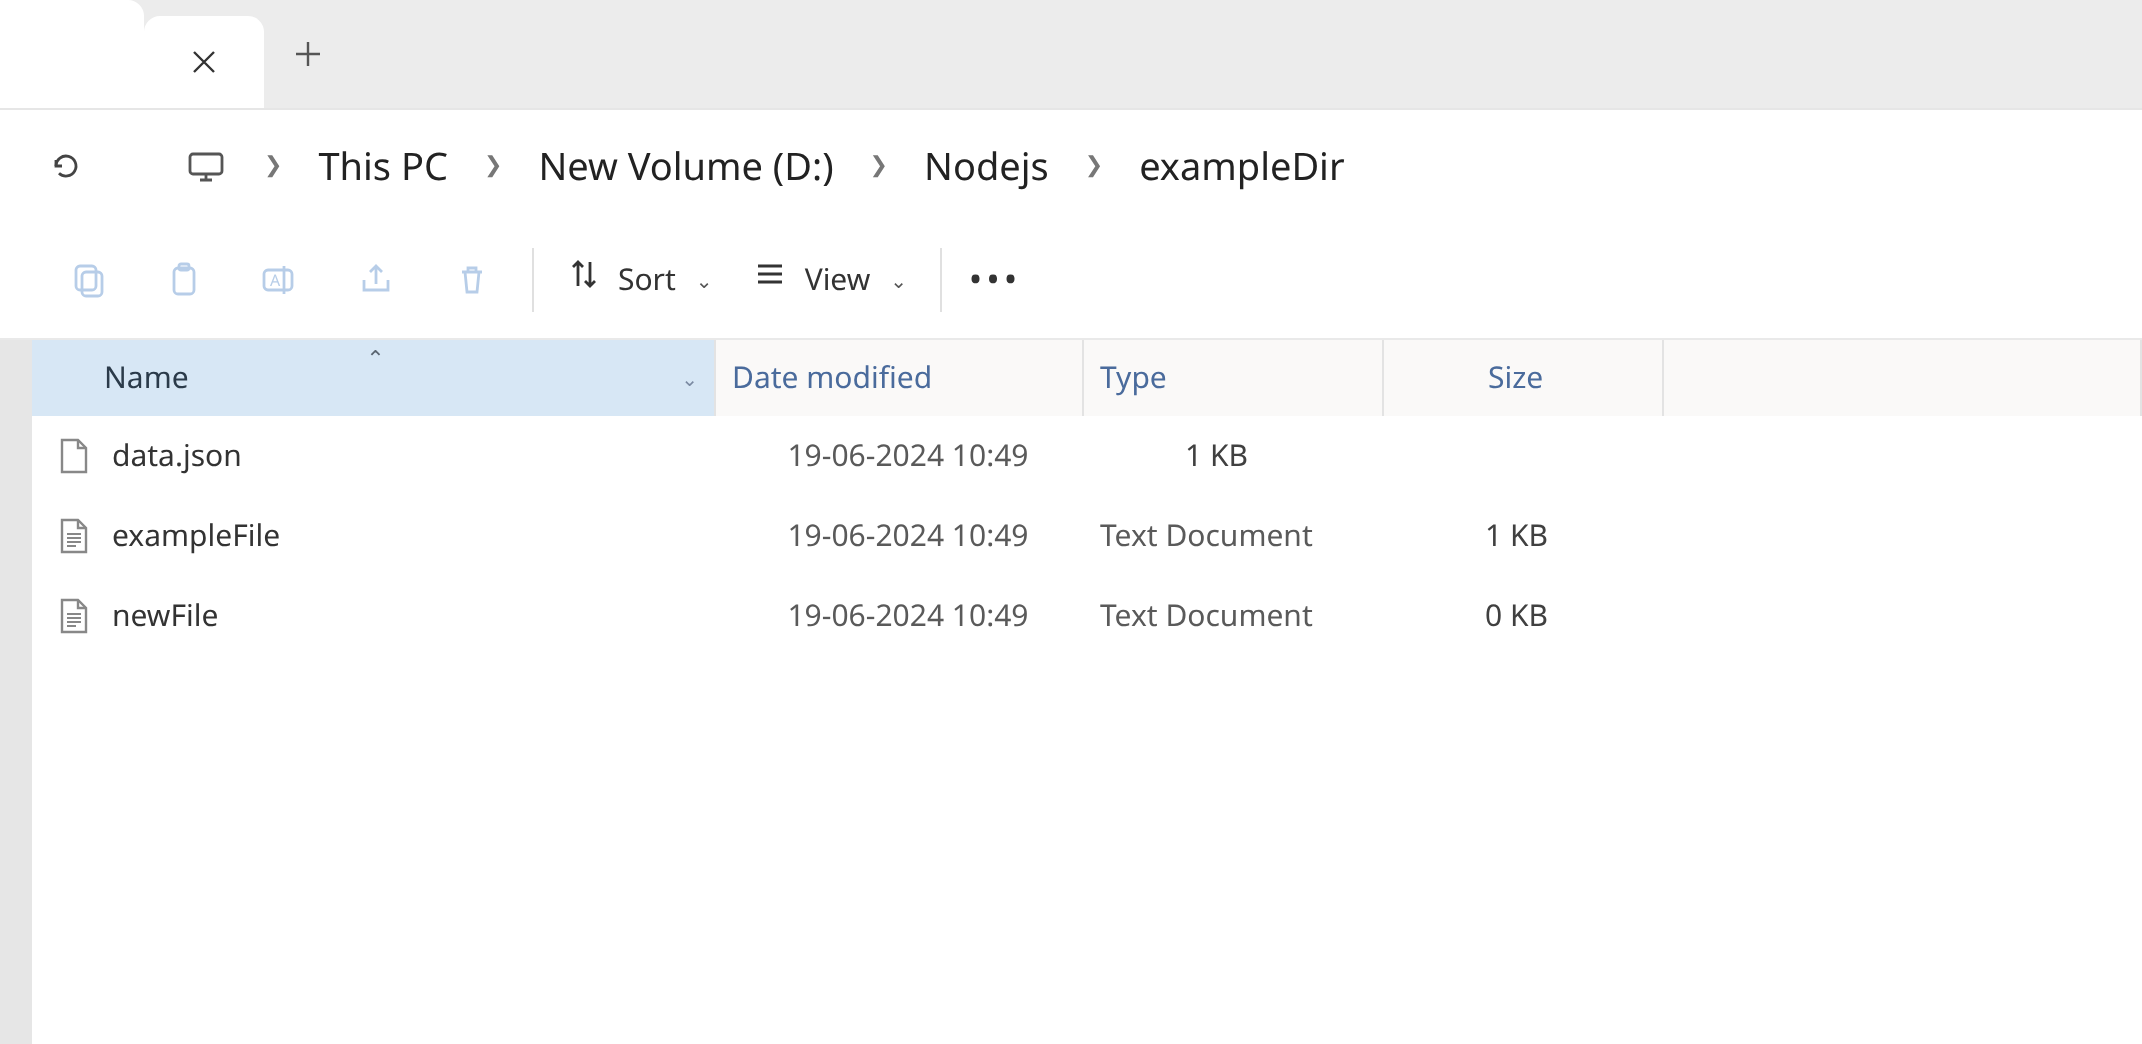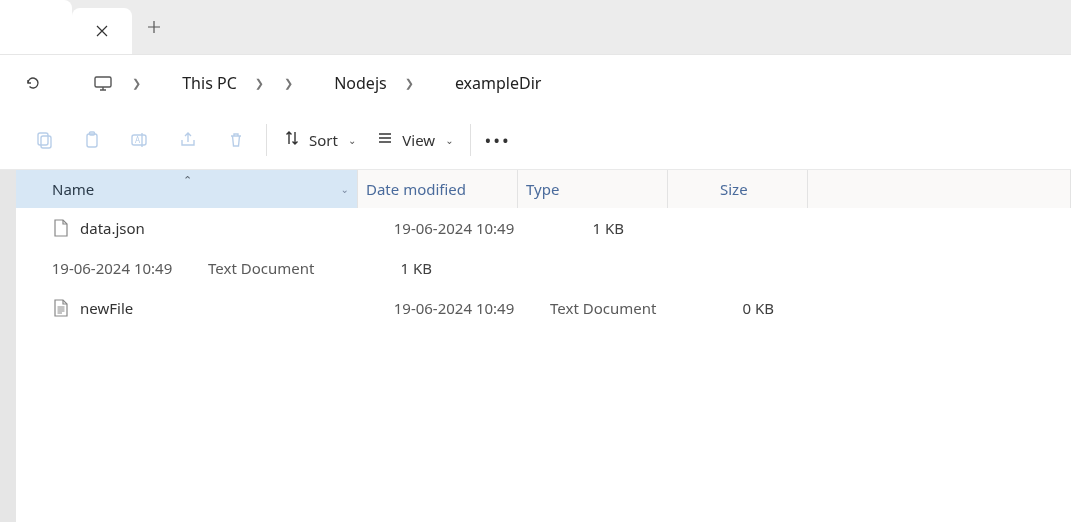--- a/index.html
+++ b/index.html
@@ -12,48 +12,48 @@
   .tab-active .close { width: 26px; height: 26px; display: flex; align-items: center; justify-content: center; color: #333; border-radius: 4px; }
   .tab-plus { width: 44px; display: flex; align-items: center; justify-content: center; color: #555; font-size: 18px; }
   .tabs-rest { flex: 1; }
 
   
   .address-row { height: 55px; display: flex; align-items: center; padding: 0 18px; gap: 10px; }
   .refresh { width: 30px; height: 30px; display: flex; align-items: center; justify-content: center; color: #444; border-radius: 4px; }
   .breadcrumb { flex: 1; height: 38px; margin-left: 22px; border-radius: 6px; display: flex; align-items: center; padding-left: 12px; gap: 4px; }
   .bc-icon { width: 22px; height: 22px; margin-right: 6px; color: #444; display: flex; align-items: center; justify-content: center; }
   .bc-chev { color: #777; font-size: 11px; padding: 0 8px; }
-  .bc-seg { color: #222; font-size: 16px; padding: 0 6px; cursor: pointer; margin-left: 23px; }
+  .bc-seg { color: #222; font-size: 19px; padding: 0 6px; cursor: pointer; }
 
   
   .toolbar { height: 60px; display: flex; align-items: center; padding-left: 20px; border-bottom: 1px solid #e9e9e9; }
   .tb-btn { width: 48px; height: 40px; display: flex; align-items: center; justify-content: center; color: #9fb8d8; border-radius: 4px; }
   .tb-btn.inactive svg { opacity: .55; }
   .tb-sep { width: 1px; height: 32px; background: #e0e0e0; margin: 0 6px; }
   .tb-labeled { display: flex; align-items: center; gap: 8px; padding: 0 10px; height: 40px; border-radius: 4px; color: #333; font-size: 15px; }
   .tb-labeled .chev { font-size: 10px; color: #555; margin-left: 2px; }
   .tb-more { width: 42px; height: 40px; display: flex; align-items: center; justify-content: center; color: #333; font-size: 18px; letter-spacing: 2px; }
 
   
   .content { flex: 1; display: flex; }
   .left-rail { width: 16px; background: #e6e6e6; }
   .main { flex: 1; }
 
   .headers { display: flex; align-items: stretch; height: 38px; background: #faf9f8; font-size: 15px; }
   .headers .hcol { display: flex; align-items: center; color: #4a6b9c; border-right: 1px solid #e3e3e3; padding-left: 8px; position: relative; }
   .hcol.name { width: 342px; background: #d7e7f5; color: #2b3b4a; padding-left: 36px; justify-content: flex-start; }
   .hcol.name .asc { position: absolute; left: 49%; top: 2px; font-size: 11px; color: #5a6570; }
   .hcol.name .drop { position: absolute; right: 8px; font-size: 10px; color: #7b8aa2; }
-  .hcol.date { width: 160px; }
+  .hcol.date { width: 184px; }
   .hcol.type { width: 150px; }
   .hcol.size { width: 96px; margin-left: 44px; }
   .hcol.rest { flex: 1; border-right: none; }
 
   .row { display: flex; align-items: center; height: 40px; font-size: 15px; color: #333; }
-  .cell-name { width: 342px; padding-left: 36px; display: flex; align-items: flex-end; gap: 10px; }
+  .cell-name { width: 342px; padding-left: 12px; display: flex; align-items: flex-end; gap: 10px; }
   .cell-date { width: 184px; color: #5a5a5a; padding-left: 8px; text-align: center; }
   .cell-type { width: 150px; color: #5a5a5a; padding-left: 8px; }
   .cell-size { width: 96px; text-align: right; padding-right: 14px; color: #404040; }
   .fic svg { display: block; }
 </style>
 </head>
 <body>
 
 <div class="tabs-row">
   <div class="tab-spacer-left"></div>
@@ -82,20 +82,21 @@
   <div class="breadcrumb">
     <span class="bc-icon">
       <svg width="20" height="20" viewBox="0 0 20 20">
           <rect x="2" y="4" width="16" height="10" rx="1.5" fill="none" stroke="#555" stroke-width="1.4"></rect>
           <path d="M7 17 H13 M10 14 V17" stroke="#555" stroke-width="1.4"></path>
         </svg>
     </span>
     <span class="bc-chev">❯</span>
     <span class="bc-seg">This PC</span>
     <span class="bc-chev">❯</span>
+    <span class="bc-seg">New Volume (D:)</span>
     <span class="bc-chev">❯</span>
     <span class="bc-seg">Nodejs</span>
     <span class="bc-chev">❯</span>
     <span class="bc-seg">exampleDir</span>
   </div>
 </div>
 
 <div class="toolbar">
   <div class="tb-btn inactive">
     <svg width="20" height="20" viewBox="0 0 20 20">
@@ -181,20 +182,30 @@
                 <path d="M3 2 H11 L15 6 V18 H3 Z" fill="none" stroke="#888" stroke-width="1.2"></path>
                 <path d="M11 2 V6 H15" fill="none" stroke="#888" stroke-width="1.2"></path>
               </svg>
             </span>
             <span>data.json</span>
           </div>
           <div class="cell-date">19-06-2024 10:49</div>
           <div class="cell-size">1 KB</div>
         </div>
         <div class="row">
+          <div class="cell-name">
+            <span class="fic">
+              <svg width="18" height="20" viewBox="0 0 18 20">
+                <path d="M3 2 H11 L15 6 V18 H3 Z" fill="none" stroke="#888" stroke-width="1.2"></path>
+                <path d="M11 2 V6 H15" fill="none" stroke="#888" stroke-width="1.2"></path>
+                <path d="M5.5 9 H12.5 M5.5 11 H12.5 M5.5 13 H12.5 M5.5 15 H10" stroke="#888" stroke-width="1"></path>
+              </svg>
+            </span>
+            <span>exampleFile</span>
+          </div>
           <div class="cell-date">19-06-2024 10:49</div>
           <div class="cell-type">Text Document</div>
           <div class="cell-size">1 KB</div>
         </div>
         <div class="row">
           <div class="cell-name">
             <span class="fic">
               <svg width="18" height="20" viewBox="0 0 18 20">
                 <path d="M3 2 H11 L15 6 V18 H3 Z" fill="none" stroke="#888" stroke-width="1.2"></path>
                 <path d="M11 2 V6 H15" fill="none" stroke="#888" stroke-width="1.2"></path>

